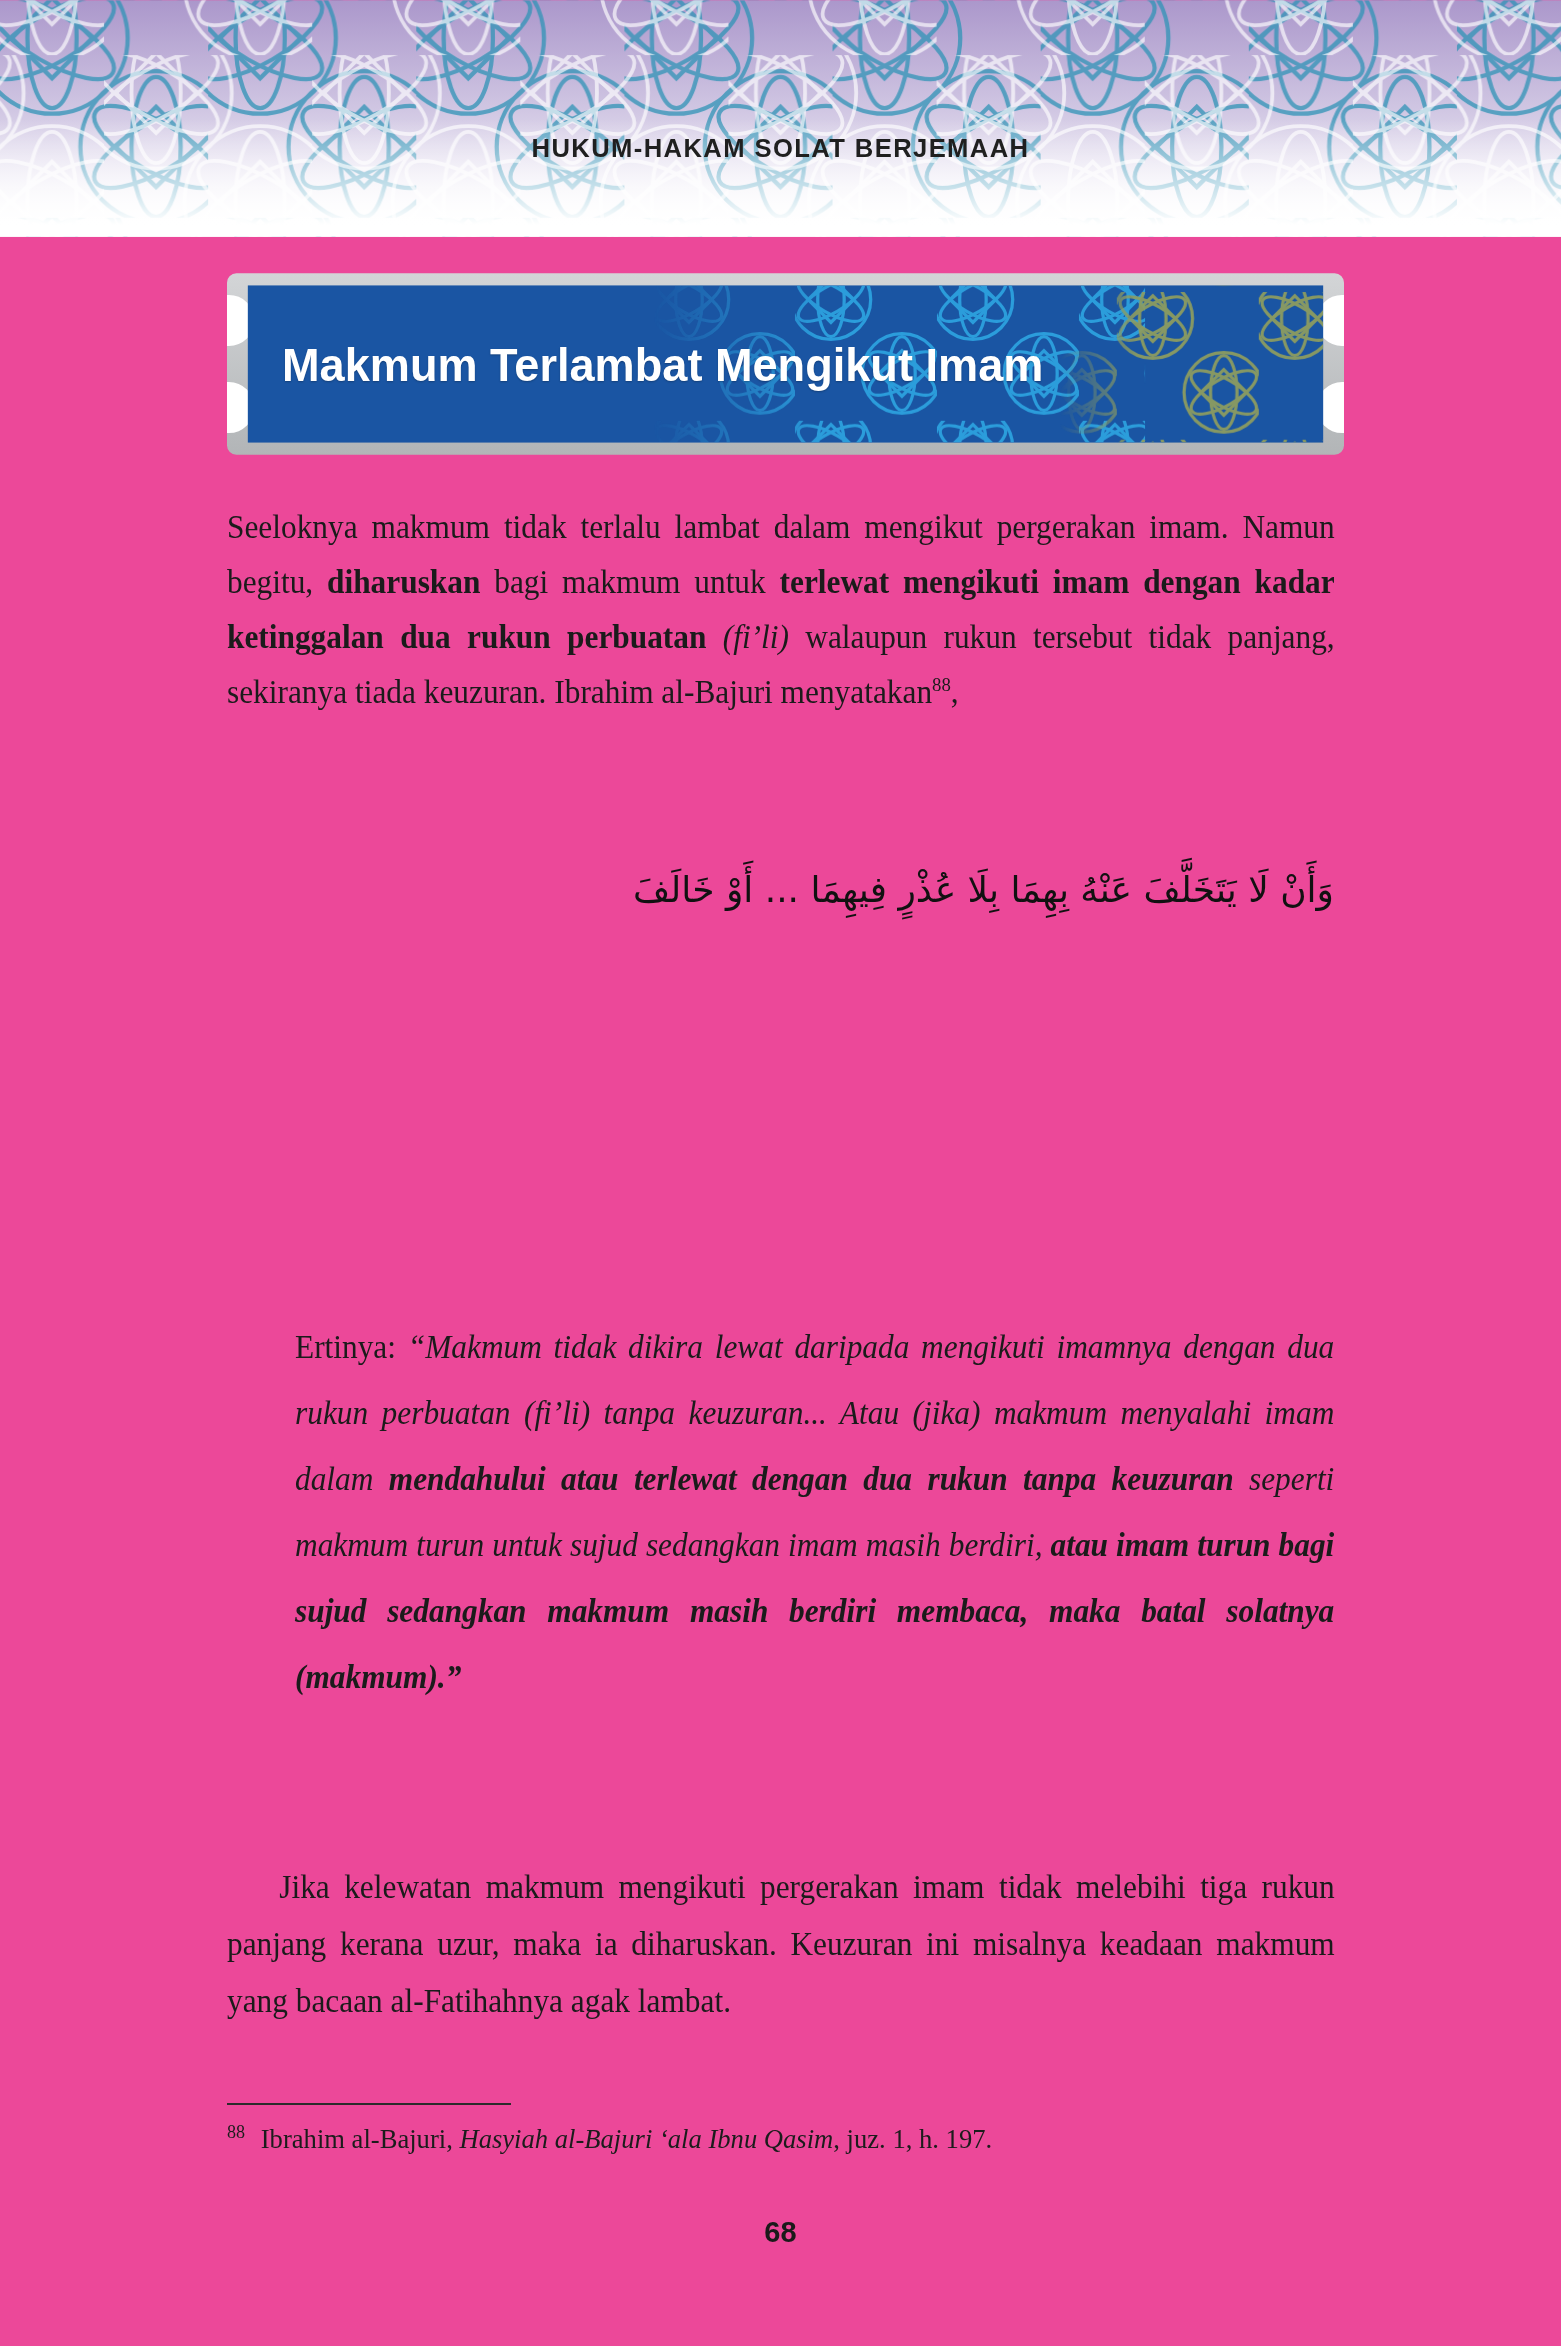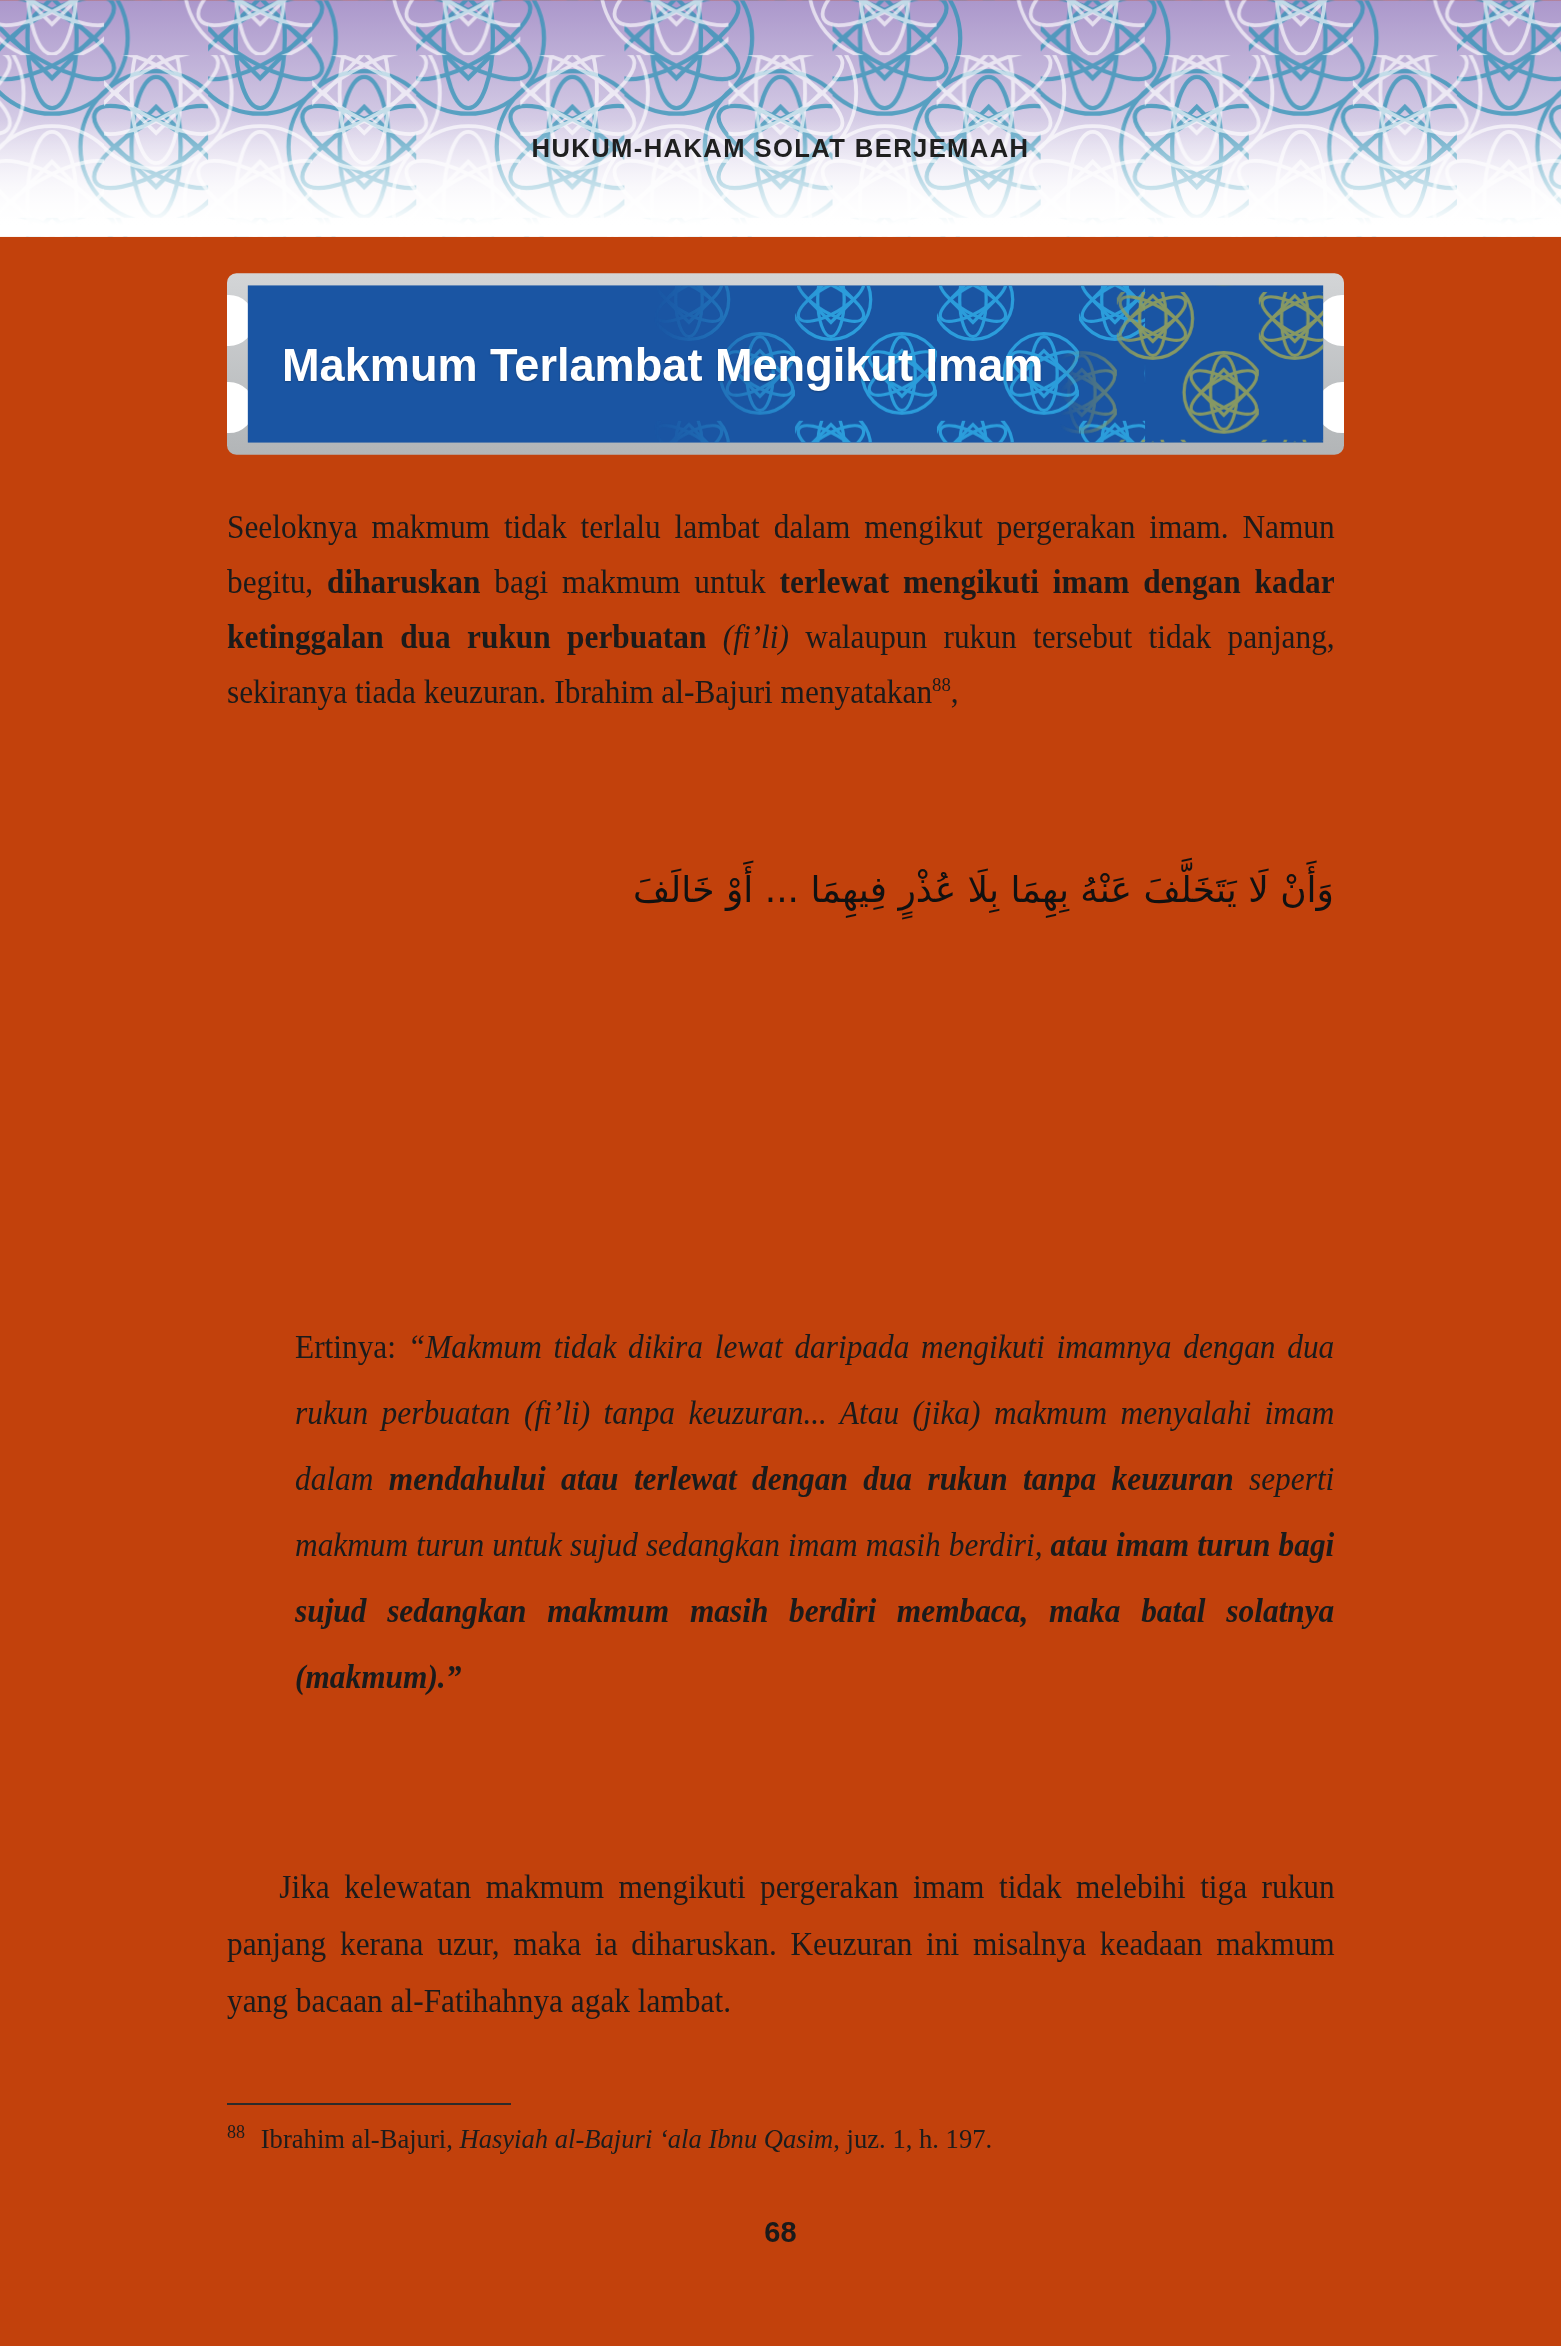--- a/index.html
+++ b/index.html
@@ -1,19 +1,19 @@
 <!DOCTYPE html>
 <html style="font-size:15px"><head>
 <meta charset="utf-8">
 <style>
   html,body{margin:0;padding:0;background:#ffffff;}
   .page{
     position:relative;
     width:1561px;height:2347px;
-    background:#c2410c;
+    background:#ec4899;
     overflow:hidden;
     font-family:"Liberation Serif","DejaVu Serif",serif;
     color:#1c1c1c;
   }
   
   .header-band{position:absolute;left:0;top:0;width:1561px;height:237px;}
   .header-band svg{display:block;}
   .runhead{
     position:absolute;left:0;top:134px;width:100%;
     text-align:center;

